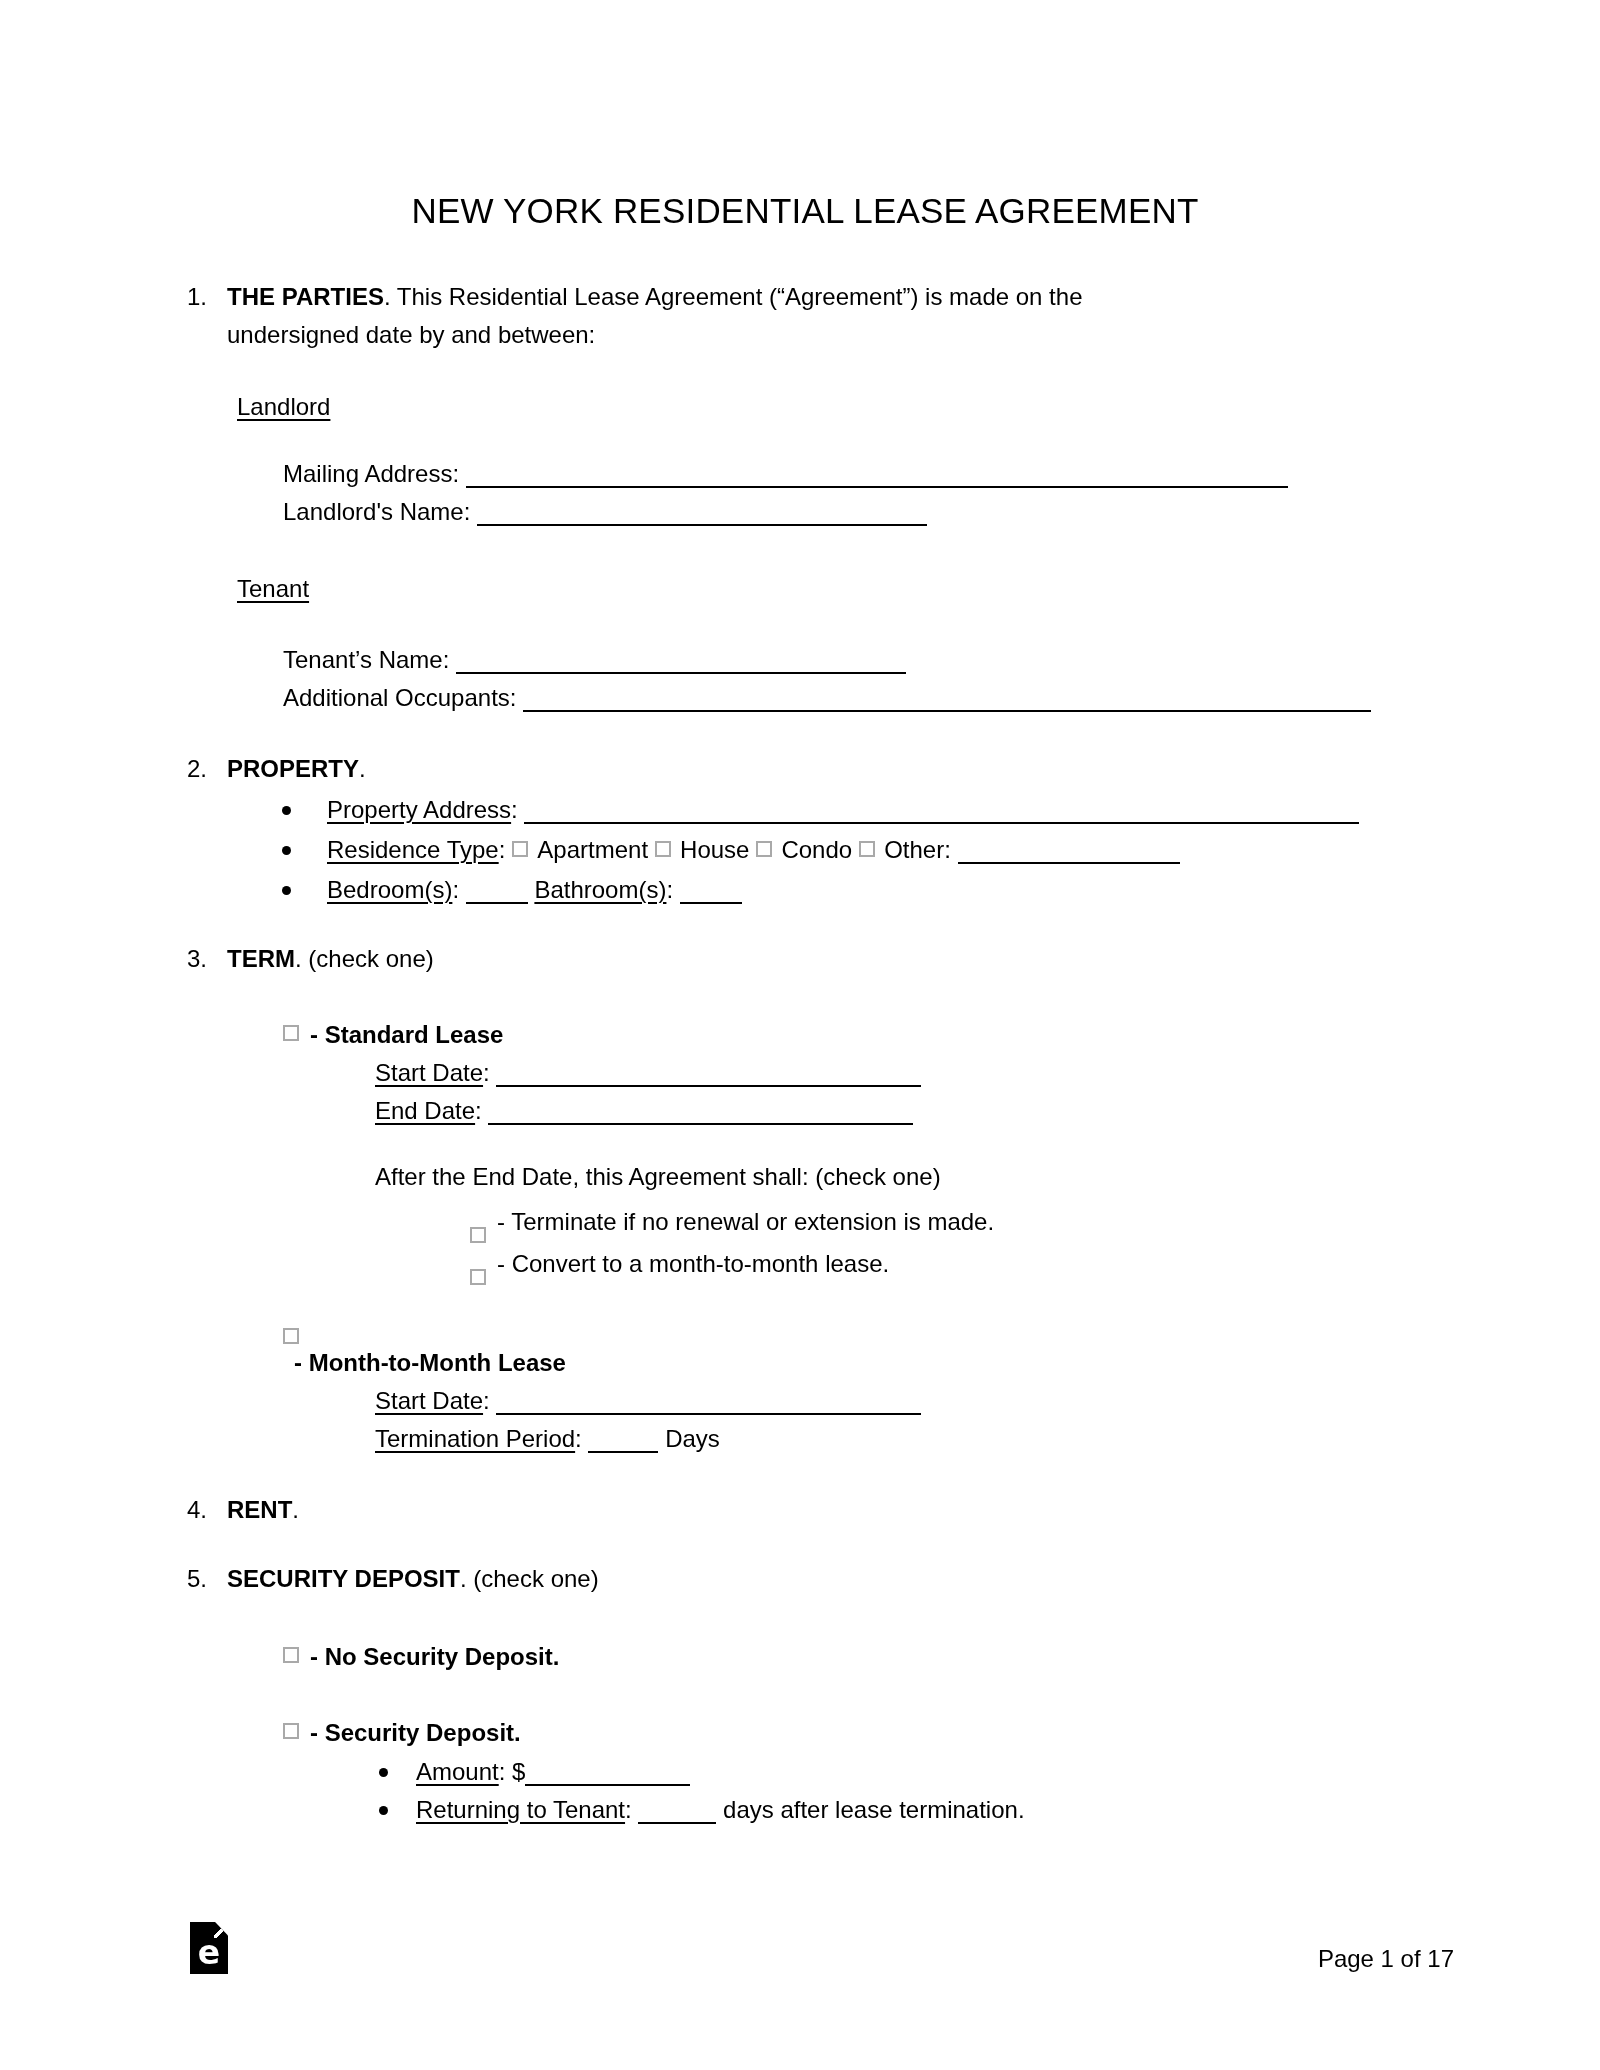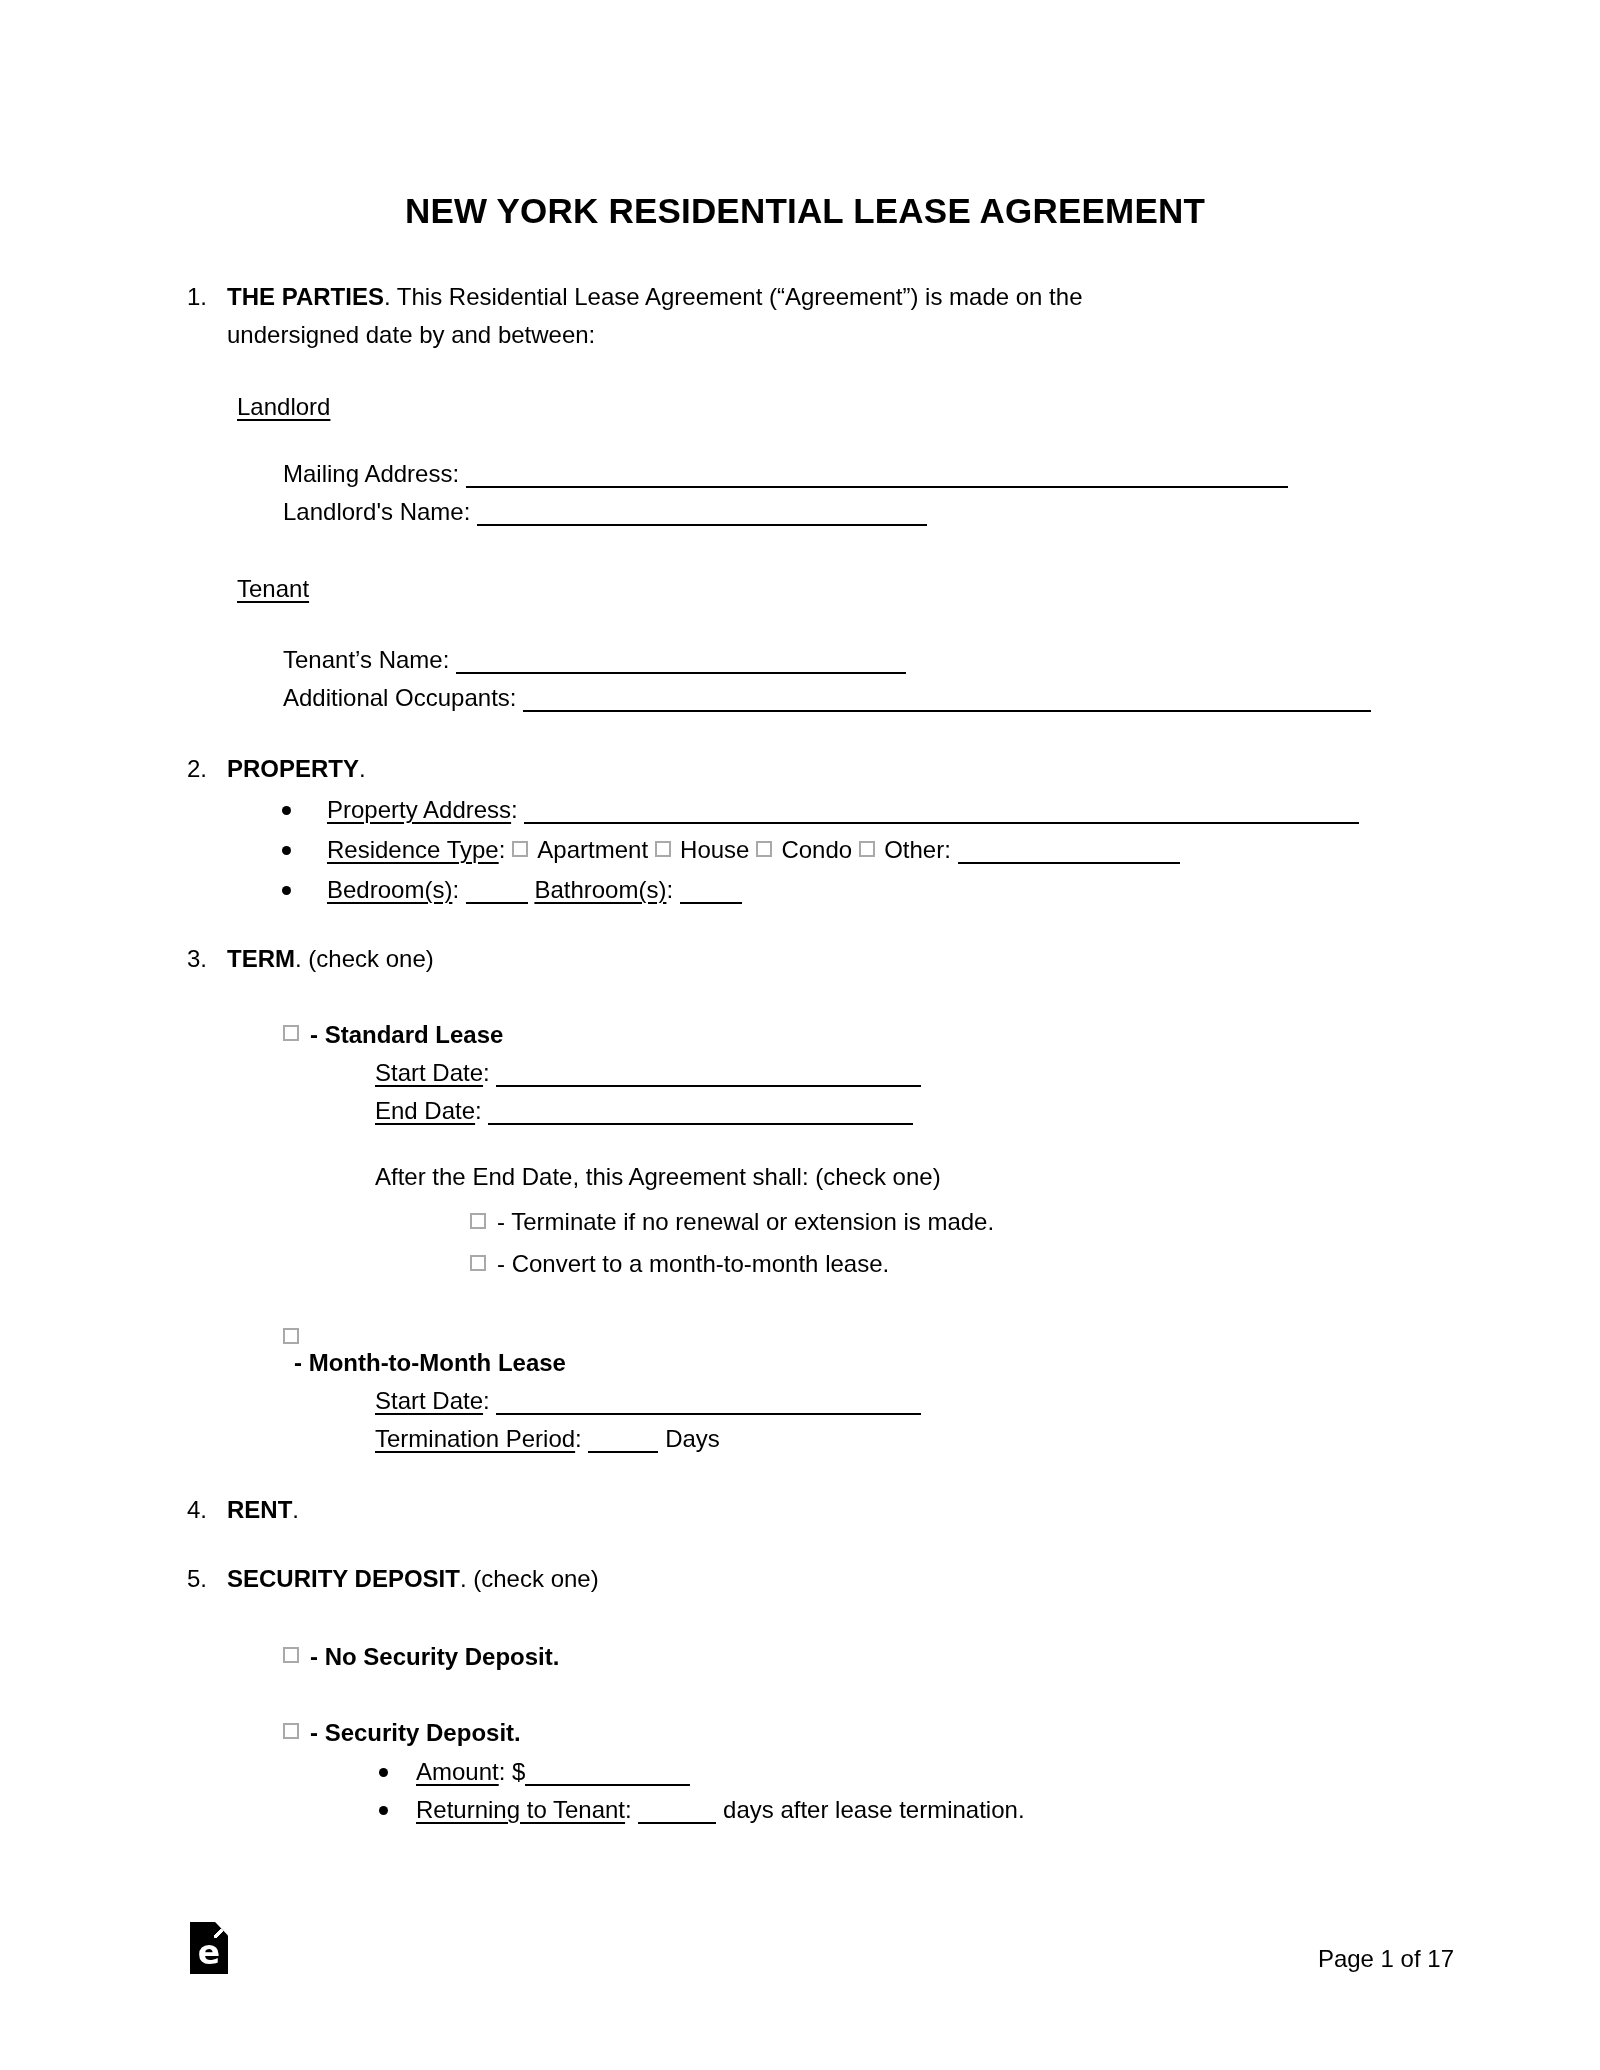--- a/index.html
+++ b/index.html
@@ -10,21 +10,21 @@
     color:#000;
     font-family:"Liberation Sans", sans-serif;
     font-size:24px;
     line-height:38px;
     box-sizing:border-box;
     padding:190px 145px 0 187px;
     overflow:hidden;
   }
   .title{
     font-size:35px;
-    font-weight:700;
+    font-weight:400;
     line-height:42px;
     text-align:center;
     margin-left:-32px;
     letter-spacing:0.2px;
   }
   .b{font-weight:700;}
   .ul{text-decoration:underline;text-decoration-thickness:2px;text-underline-offset:4px;margin-top:11px;}
   .blank{display:inline-block;height:0;border-bottom:2px solid #000;vertical-align:-6px;}
   .num-row{display:flex;}
   .num{flex:none;width:40px;}
@@ -36,21 +36,21 @@
   .brow.lh38{line-height:38px;}
   .brow.sub{margin-left:192px;}
   .dot{flex:none;width:9px;height:9px;border-radius:50%;background:#000;margin-top:16px;}
   .bc{margin-left:36px;}
   .brow.sub .bc{margin-left:28px;}
   .crow{display:flex;}
   .cb{flex:none;display:inline-block;width:12px;height:12px;border:2px solid #a9a9a9;background:#fff;box-sizing:content-box;}
   .crow .cb{margin-top:9px;}
   .cbi{vertical-align:1px;margin:0 9px 0 7px;}
   .cl{margin-left:11px;}
-  .lh42{line-height:42px;}
+  .lh42{line-height:42px;align-items:flex-end;}
   
   .logo{
     position:absolute;left:190px;top:1922px;
     width:38px;height:52px;background:#000;
     clip-path:polygon(0 0,66% 0,100% 26%,100% 100%,0 100%);
     display:flex;align-items:center;justify-content:center;
   }
   .logo-e{
     color:#fff;font-weight:700;font-size:33px;line-height:1;
     font-family:"DejaVu Sans", sans-serif;margin-top:8px;

